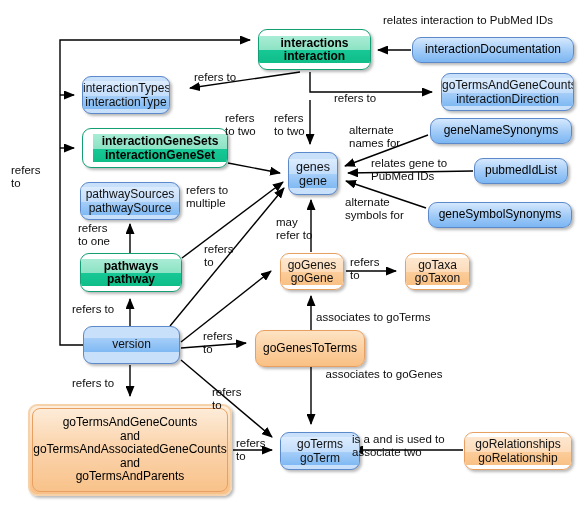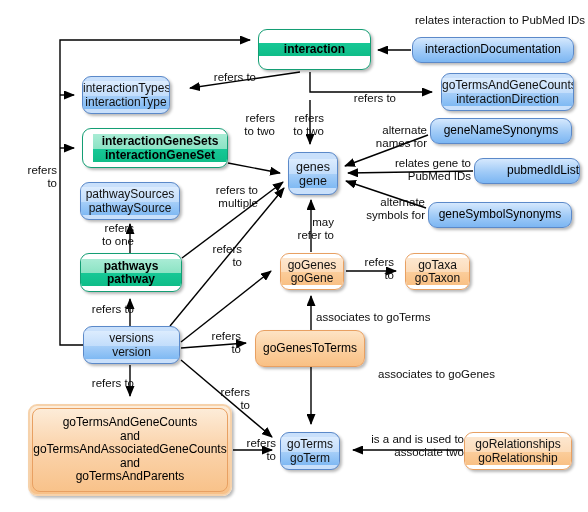--- a/index.html
+++ b/index.html
@@ -55,21 +55,21 @@
     border: 2px solid #f6d2ab;
   }
   .orange.big .inner { border: 1px solid #e8a062; border-radius: 8px; width: 100%; height: 100%;
     display:flex; flex-direction:column; justify-content:center; }
 
   .lbl {
     position: absolute;
     font-size: 11.5px;
     color: #0d0d0d;
     line-height: 1.12;
-    text-align: right;
+    text-align: left;
     white-space: pre;
     z-index: 4;
     background: transparent;
   }
 </style>
 </head>
 <body>
 
 <div id="canvas">
 
@@ -127,20 +127,21 @@
 
       <path d="M311,357 L311,424"></path>
 
       <path d="M233,450 L272,450"></path>
 
       <path d="M463,450 L353,450"></path>
     </g>
   </svg>
 
   <div class="node green" style="left:258px; top:29px; width:113px; height:41px;">
+    <div class="row top" style="font-size:12px;">interactions</div>
     <div class="row bot" style="font-size:12px;">interaction</div>
   </div>
 
   <div class="node blue single" style="left:412px; top:37px; width:162px; height:26px;">
     <div class="row" style="font-size:12px;">interactionDocumentation</div>
   </div>
 
   <div class="node blue split" style="left:82px; top:76px; width:88px; height:38px;">
     <div class="row top" style="font-size:12px;">interactionTypes</div>
     <div class="row bot" style="font-size:12px;">interactionType</div>
@@ -158,21 +159,21 @@
 
   <div class="node blue split" style="left:288px; top:152px; width:50px; height:43px;">
     <div class="row top" style="font-size:12.5px;">genes</div>
     <div class="row bot" style="font-size:12.5px;">gene</div>
   </div>
 
   <div class="node blue single" style="left:430px; top:118px; width:142px; height:26px;">
     <div class="row" style="font-size:12px;">geneNameSynonyms</div>
   </div>
 
-  <div class="node blue single" style="left:474px; top:158px; width:106px; height:26px;align-items:flex-end;">
+  <div class="node blue single" style="left:474px; top:158px; width:94px; height:26px;">
     <div class="row" style="font-size:12px;">pubmedIdList</div>
   </div>
 
   <div class="node blue single" style="left:428px; top:202px; width:144px; height:26px;">
     <div class="row" style="font-size:12px;">geneSymbolSynonyms</div>
   </div>
 
   <div class="node blue split" style="left:80px; top:182px; width:100px; height:38px;">
     <div class="row top" style="font-size:12px;">pathwaySources</div>
     <div class="row bot" style="font-size:12px;">pathwaySource</div>
@@ -187,29 +188,28 @@
     <div class="row top" style="font-size:12px;">goGenes</div>
     <div class="row bot" style="font-size:12px;">goGene</div>
   </div>
 
   <div class="node orange" style="left:405px; top:253px; width:65px; height:37px;">
     <div class="row top" style="font-size:12px;">goTaxa</div>
     <div class="row bot" style="font-size:12px;">goTaxon</div>
   </div>
 
   <div class="node blue split" style="left:83px; top:326px; width:97px; height:38px;">
-    <div class="row top" style="font-size:12px;">versions</div>
     <div class="row bot" style="font-size:12px;">version</div>
   </div>
 
   <div class="node orange single" style="left:255px; top:330px; width:110px; height:37px;">
     <div class="row" style="font-size:12px;">goGenesToTerms</div>
   </div>
 
-  <div class="node blue split" style="left:280px; top:432px; width:60px; height:38px;">
+  <div class="node blue split" style="left:280px; top:432px; width:80px; height:38px;">
     <div class="row top" style="font-size:12px;">goTerms</div>
     <div class="row bot" style="font-size:12px;">goTerm</div>
   </div>
 
   <div class="node orange" style="left:464px; top:432px; width:108px; height:38px;">
     <div class="row top" style="font-size:12px;">goRelationships</div>
     <div class="row bot" style="font-size:12px;">goRelationship</div>
   </div>
 
   <div class="node orange big" style="left:28px; top:404px; width:204px; height:92px; padding:2px;">
@@ -266,21 +266,21 @@
   <div class="lbl" style="left:212px; top:386px; width:38px;">refers
 to</div>
 
   <div class="lbl" style="left:72px; top:377px; width:62px;">refers to</div>
 
   <div class="lbl" style="left:350px; top:256px; width:44px;">refers
 to</div>
 
   <div class="lbl" style="left:316px; top:311px; width:136px; text-align:left;">associates to goTerms</div>
 
-  <div class="lbl" style="left:316px; top:368px; width:136px; text-align:right;margin-left:43px;">associates to goGenes</div>
+  <div class="lbl" style="left:316px; top:368px; width:136px; text-align:center;">associates to goGenes</div>
 
   <div class="lbl" style="left:236px; top:437px; width:40px;">refers
 to</div>
 
   <div class="lbl" style="left:352px; top:433px; width:112px;">is a and is used to
 associate two</div>
 
 </div>
 
 </body></html>

